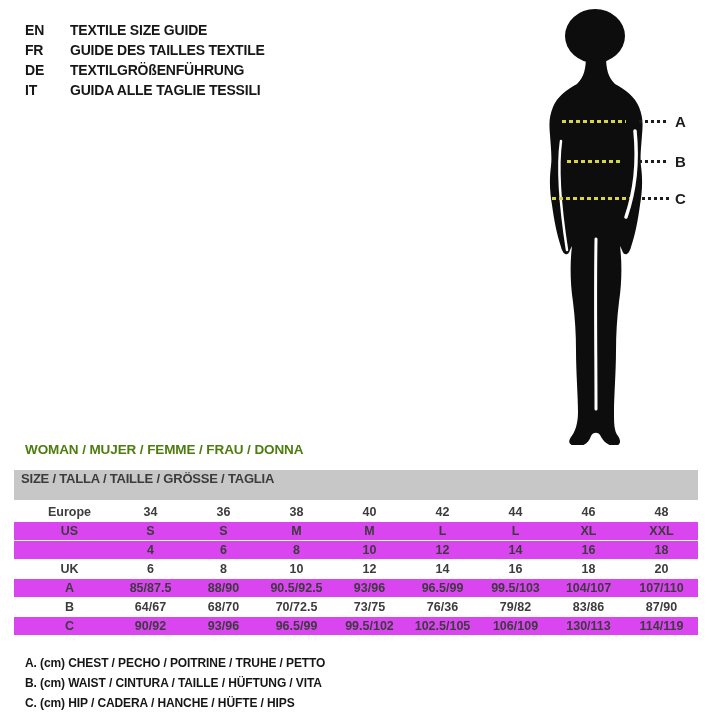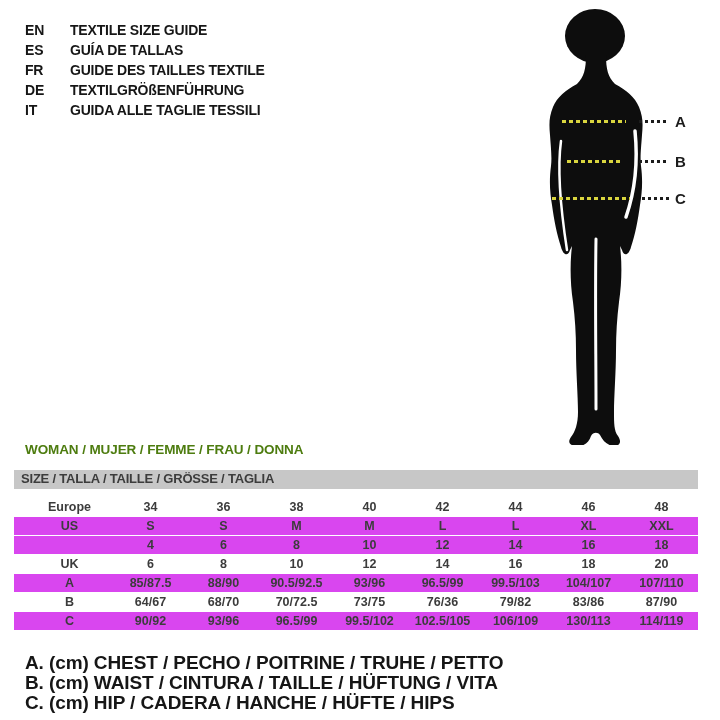--- a/index.html
+++ b/index.html
@@ -20,47 +20,43 @@
   .dash-yellow{background:repeating-linear-gradient(90deg,#d9d53e 0 4px,transparent 4px 7px)}
   .dash-black{background:repeating-linear-gradient(90deg,#1c1c1c 0 3px,transparent 3px 6px)}
   .measure-label{position:absolute;font-size:15px;font-weight:600;color:#1c1c1c;line-height:16px}
 
   
   .section-title{position:absolute;left:25px;top:442px;font-size:13.5px;
                  font-weight:700;letter-spacing:-0.1px;color:#4d7c0f}
 
   
   .size-table{position:absolute;left:14px;top:470px;width:684px}
-  .thead{height:19px;line-height:17px;background:#c7c7c7;color:#3c3c3c;
+  .thead{height:30px;line-height:17px;background:#c7c7c7;color:#3c3c3c;
          font-size:13px;font-weight:700;padding-left:7px;letter-spacing:-0.2px;
-         margin-bottom:9px}
+         margin-bottom:3px}
   .trow{display:grid;grid-template-columns:100px repeat(8,1fr);height:19px;
         line-height:19px;font-size:12.5px;font-weight:700;color:#3c3c3c}
   .trow.shaded{background:#d946ef;box-shadow:inset 0 -1px 0 #ffffff}
   .cell{text-align:center;white-space:nowrap}
   .cell.rlabel{text-align:center;padding-left:11px}
 
   
   .legend{position:absolute;left:25px;top:653px}
-  .legend-line{font-size:19px;font-weight:700;line-height:20px;
+  .legend-line{font-size:12px;font-weight:700;line-height:20px;
                letter-spacing:-0.1px;color:#161616}
 </style>
 </head>
 <body>
 
 <div>
 
   <div class="lang-block">
     <div class="lang-row">
       <span>EN</span>
       <span>TEXTILE SIZE GUIDE</span>
-    </div>
-    <div class="lang-row">
-      <span>ES</span>
-      <span>GUÍA DE TALLAS</span>
     </div>
     <div class="lang-row">
       <span>FR</span>
       <span>GUIDE DES TAILLES TEXTILE</span>
     </div>
     <div class="lang-row">
       <span>DE</span>
       <span>TEXTILGRÖßENFÜHRUNG</span>
     </div>
     <div class="lang-row">

